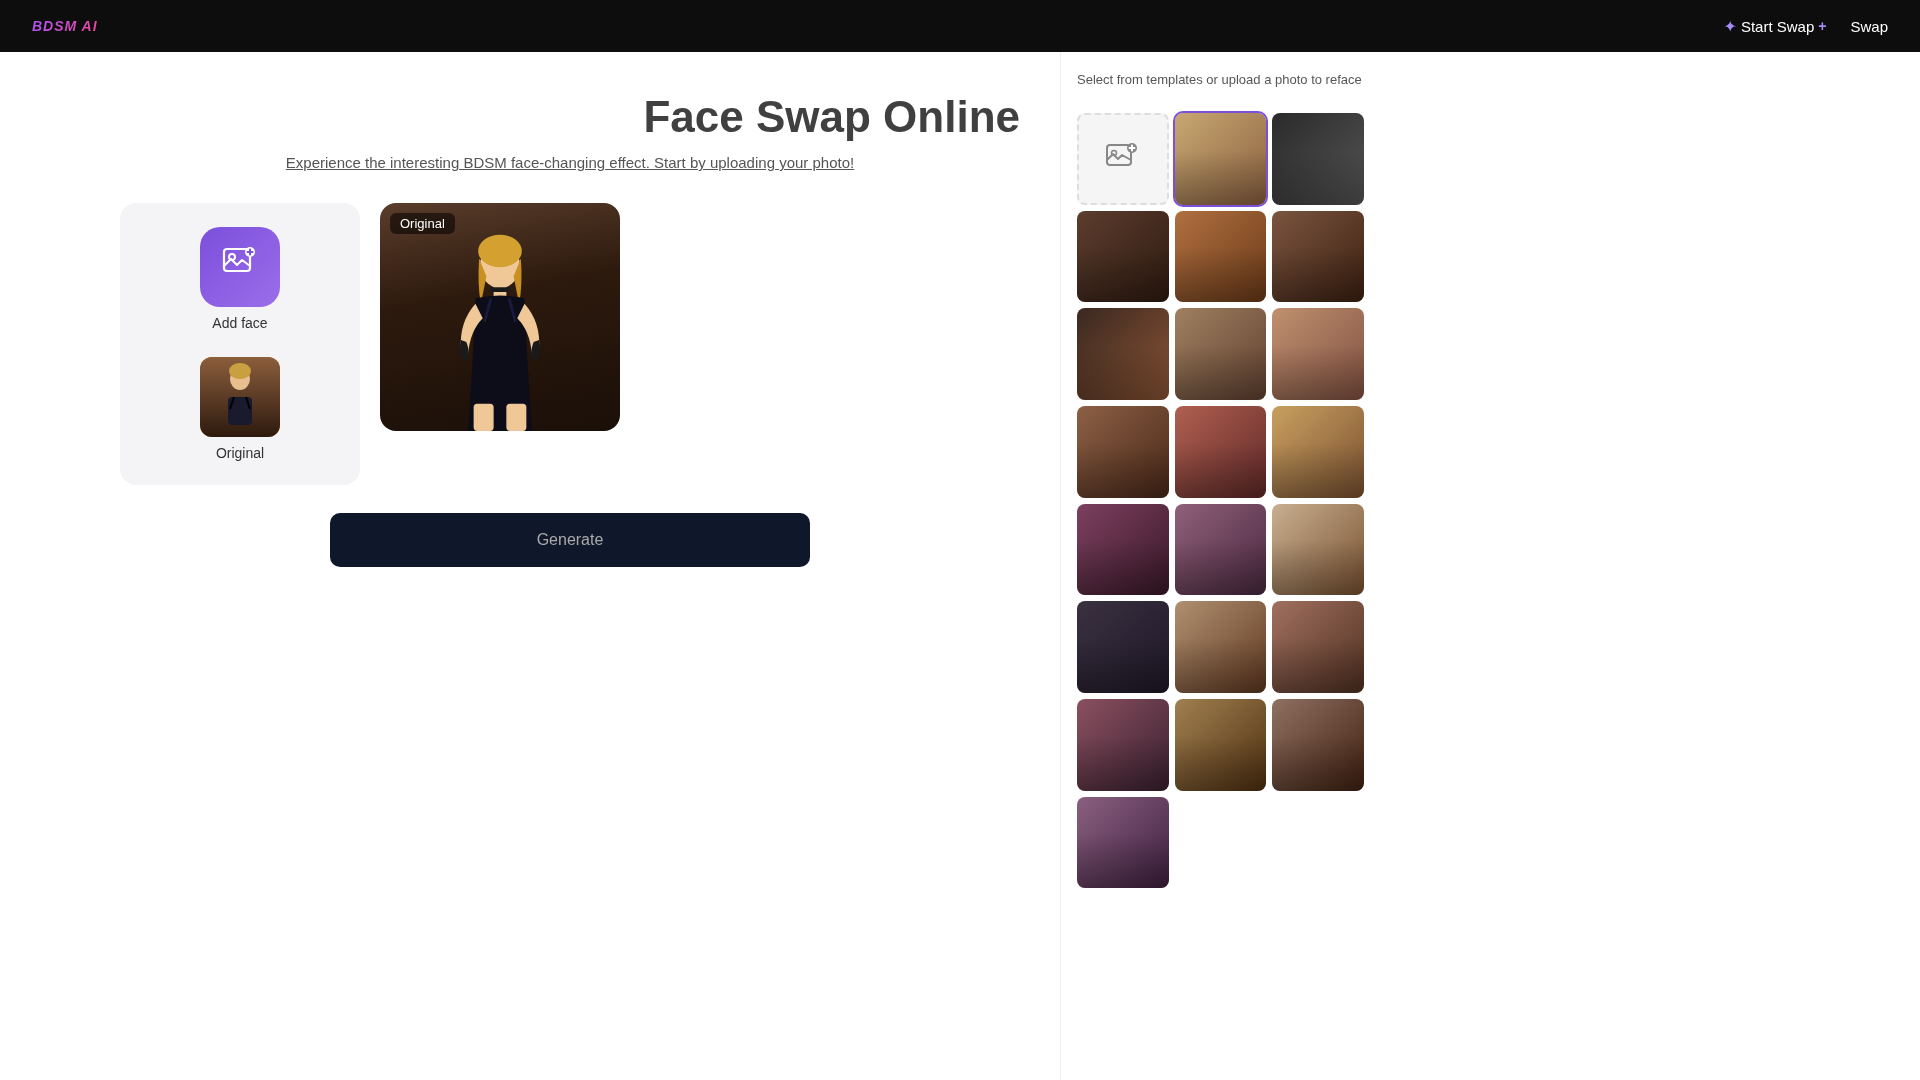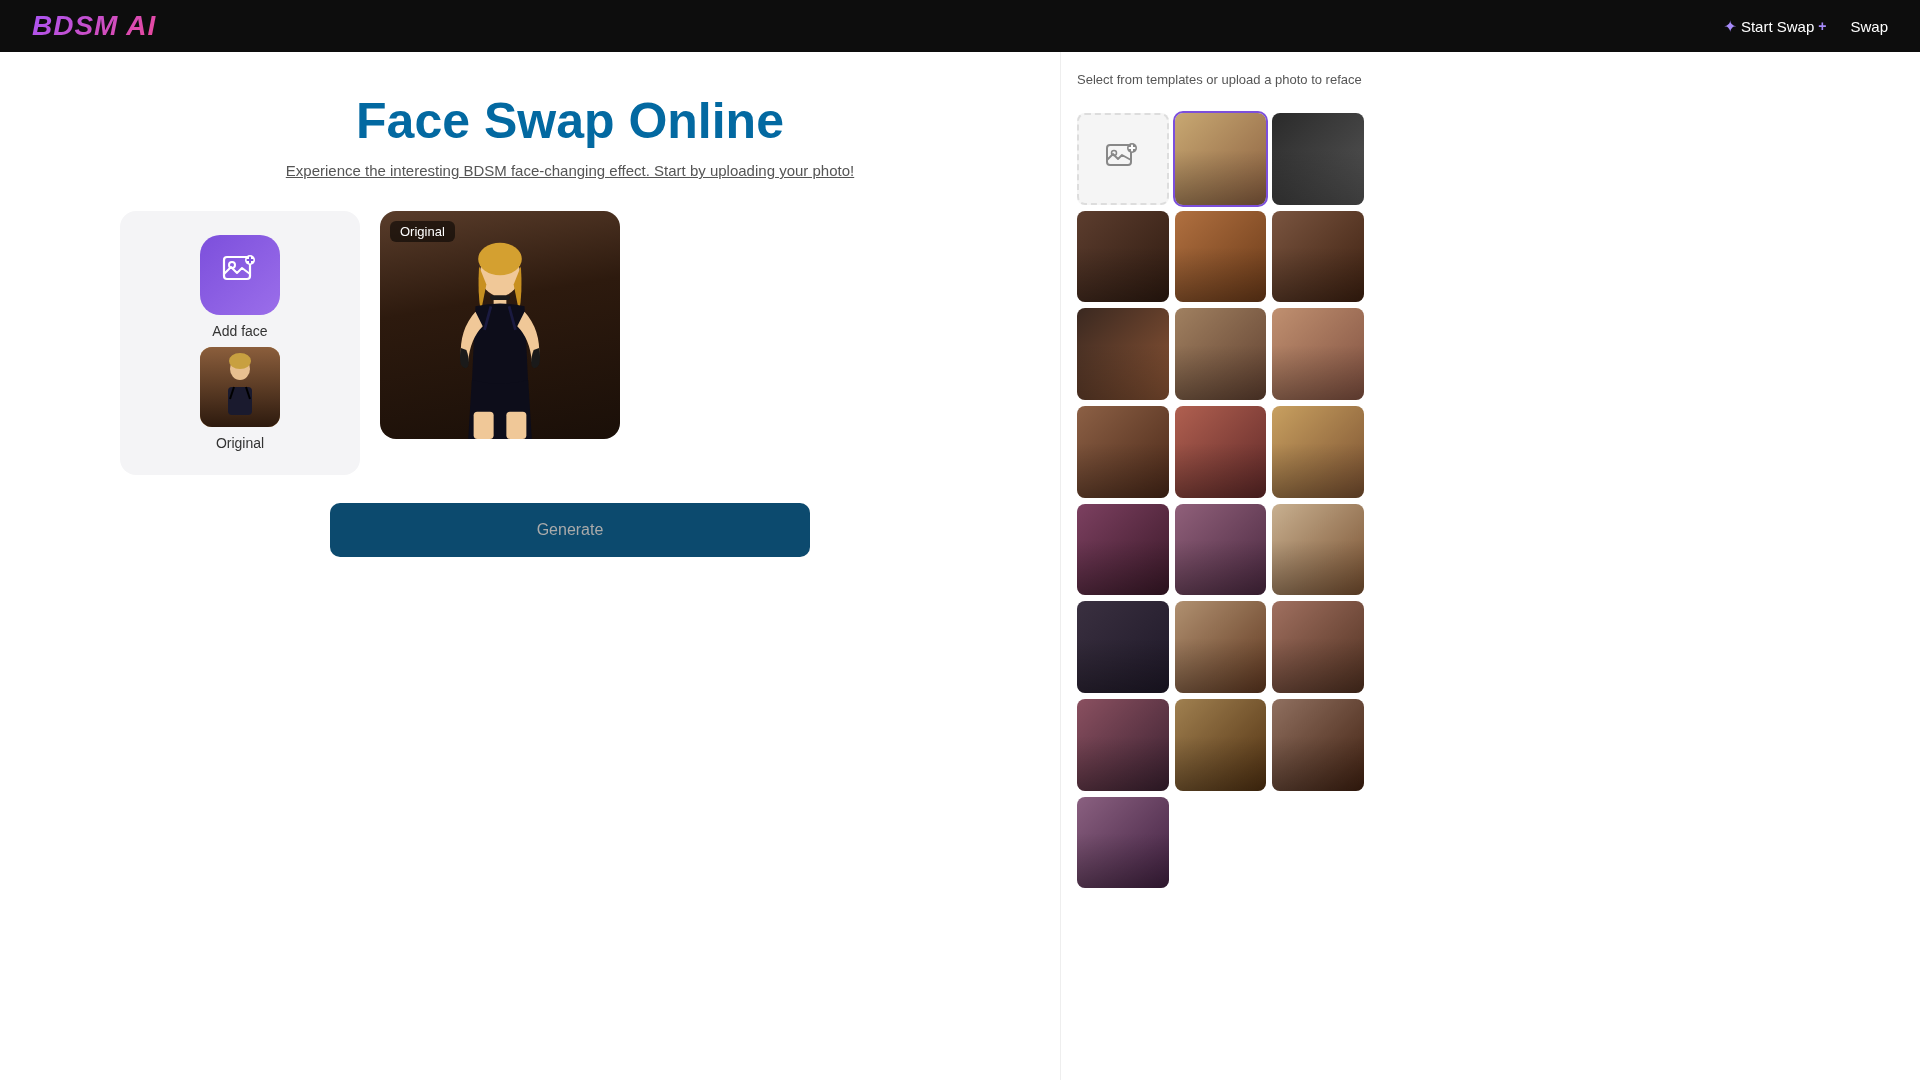--- a/index.html
+++ b/index.html
@@ -11,21 +11,21 @@
       height: 52px;
       display: flex;
       align-items: center;
       justify-content: space-between;
       padding: 0 32px;
       position: fixed;
       top: 0; left: 0; right: 0;
       z-index: 100;
     }
     .navbar-logo {
-      font-size: 28px;
+      font-size: 14px;
       font-weight: 700;
       background: linear-gradient(135deg, #a855f7, #ec4899);
       -webkit-background-clip: text;
       -webkit-text-fill-color: transparent;
       font-style: italic;
       letter-spacing: 1px;
     }
     .navbar-right {
       display: flex;
       align-items: center;
@@ -62,24 +62,24 @@
     }
 
     
     .main-content {
       flex: 1;
       padding: 40px 40px 40px 120px;
       max-width: 1060px;
     }
 
     .page-title {
-      font-size: 50px;
+      font-size: 44px;
       font-weight: 700;
-      text-align: center;
-      color: #0369a1;
+      text-align: right;
+      color: #404040;
       margin-bottom: 12px;
     }
     .page-subtitle {
       text-align: center;
       color: #555;
       font-size: 15px;
       margin-bottom: 32px;
       text-decoration: underline;
     }
 
@@ -91,21 +91,21 @@
     }
 
     
     .face-panel {
       background: #f4f4f6;
       border-radius: 16px;
       padding: 24px 20px;
       width: 240px;
       display: flex;
       flex-direction: column;
-      gap: 8px;
+      gap: 26px;
     }
     .face-item {
       display: flex;
       flex-direction: column;
       align-items: center;
       gap: 8px;
     }
     .add-face-btn {
       width: 80px;
       height: 80px;
@@ -159,21 +159,21 @@
       font-size: 13px;
       padding: 3px 10px;
       border-radius: 6px;
       z-index: 2;
     }
 
     
     .generate-btn {
       width: 480px;
       height: 54px;
-      background: #0c4a6e;
+      background: #0f172a;
       border: none;
       border-radius: 10px;
       color: #aaa;
       font-size: 16px;
       cursor: not-allowed;
       display: block;
       margin: 0 auto;
     }
 
     

